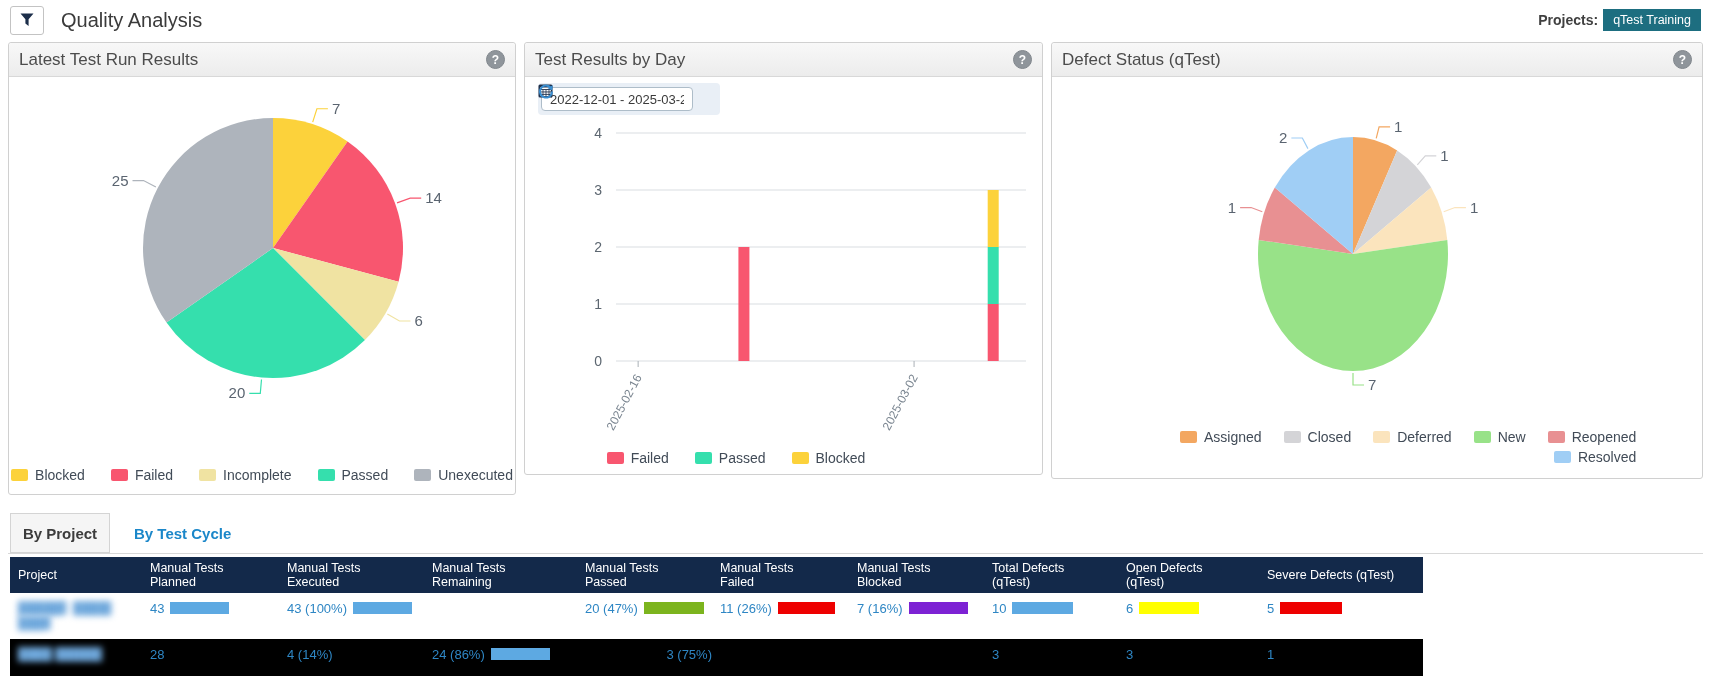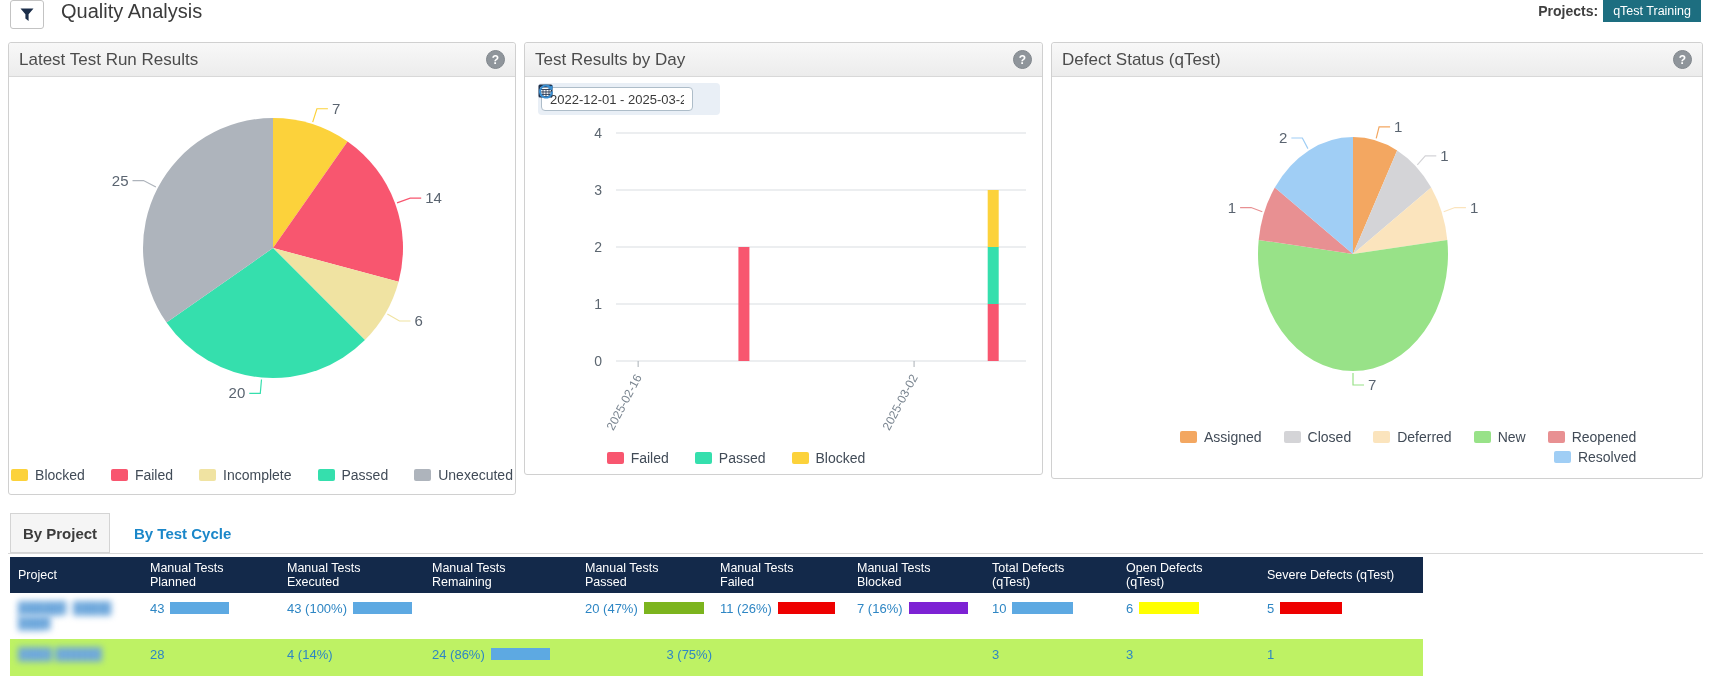--- a/index.html
+++ b/index.html
@@ -1,20 +1,20 @@
 <!DOCTYPE html>
 <html><head>
 <meta charset="utf-8">
 <style>
   * { box-sizing: border-box; margin: 0; padding: 0; }
   html,body { width:1711px; height:680px; background:#fff; overflow:hidden;
     font-family:"Liberation Sans", sans-serif; }
 
   
-  .topbar { height:40px; display:flex; align-items:flex-start; padding:0 10px; }
+  .topbar { height:40px; display:flex; align-items:center; padding:16px 10px; }
   .filter-btn { width:34px; height:29px; background:#fff; border:1px solid #c3c3c3;
     border-radius:3px; display:flex; align-items:center; justify-content:center; cursor:pointer; }
   .page-title { font-size:20px; color:#3b3b3b; margin-left:17px; }
   .topbar-right { margin-left:auto; display:flex; align-items:center; gap:5px; }
   .projects-label { font-size:14px; font-weight:bold; color:#404040; }
   .project-badge { background:#1d6e80; color:#fff; font-size:12.5px; padding:4px 10px;
     border-radius:0; cursor:pointer; }
 
   
   .panels { display:flex; gap:8px; padding:0 8px; margin-top:2px; align-items:flex-start; }
@@ -58,21 +58,21 @@
     color:#3c3c3c; margin-left:2px; cursor:pointer; }
   .tab-link { display:flex; align-items:center; font-size:15px; font-weight:bold;
     color:#1b87c9; padding:0 24px; cursor:pointer; }
 
   .dtable { margin:3px 0 0 10px; width:1413px; font-size:13px; }
   .thead { display:flex; background:#13294a; color:#fff; height:36px; }
   .th { display:flex; flex-direction:column; justify-content:center; padding-left:8px;
     font-weight:normal; font-size:12.5px; line-height:14px; }
   .trow { display:flex; }
   .trow.odd { background:#fff; }
-  .trow.even { background:#bef264; }
+  .trow.even { background:#000000; }
   .td { padding:8px 0 0 8px; white-space:nowrap; }
   .cell-num { color:#2e86c4; cursor:pointer; }
   .cell-bar { display:inline-block; height:12px; margin-left:6px; vertical-align:-1px; }
   .proj-blur { color:#6fa8dc; filter:blur(3px); font-size:12px; line-height:15px; cursor:pointer; }
 </style>
 </head>
 <body>
 
 <div class="topbar">
   <button class="filter-btn">

